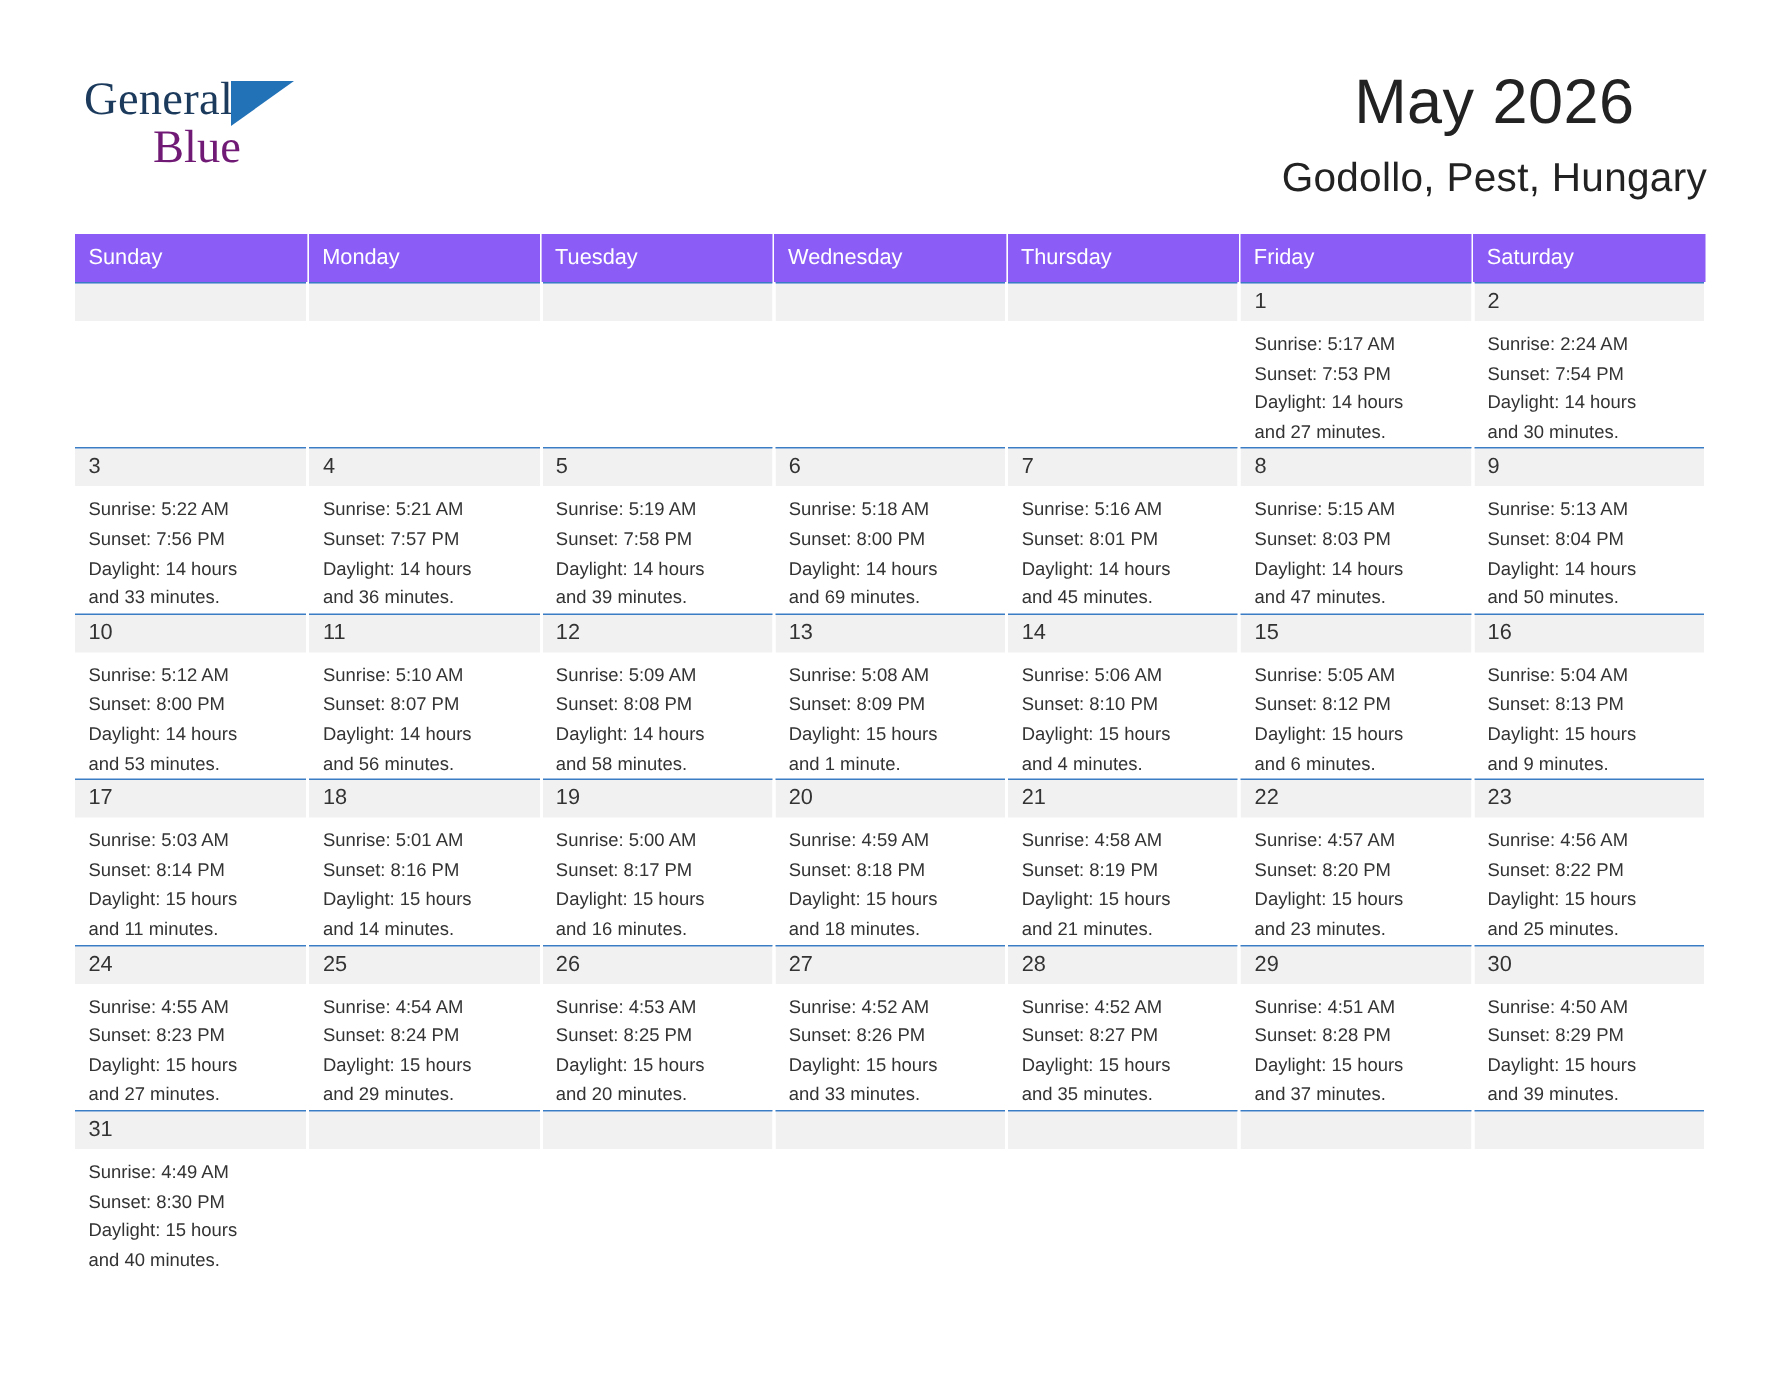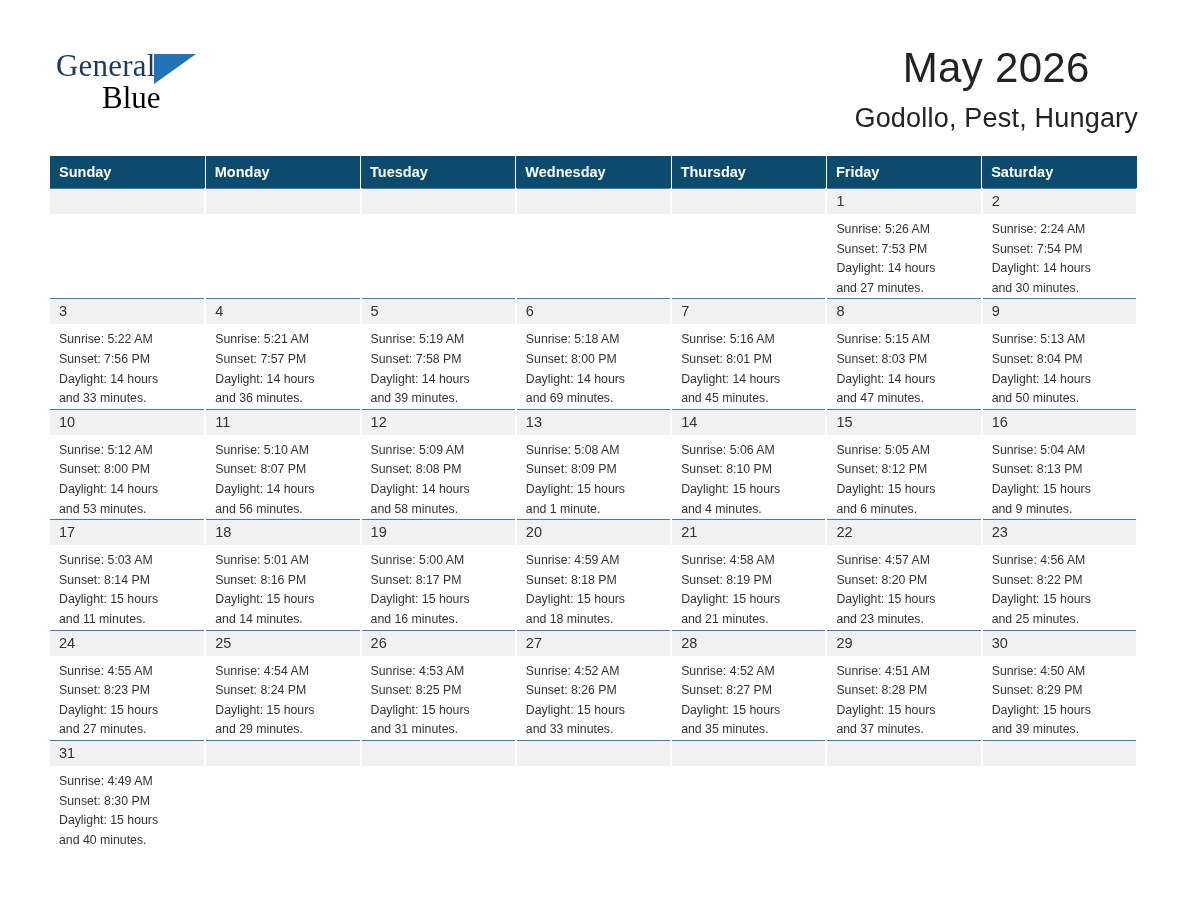--- a/index.html
+++ b/index.html
@@ -40,21 +40,21 @@
     font-size: 31px;
     letter-spacing: 0.2px;
     color: #1b3a5c;
     font-family: "Liberation Serif", serif;
   }
   .logo-blue {
     position: absolute;
     left: 52px;
     top: 36px;
     font-size: 31px;
-    color: #000000;
+    color: #701a75;
     font-family: "Liberation Serif", serif;
   }
   .logo-tri {
     position: absolute;
     left: 104px;
     top: 10px;
     width: 0;
     height: 0;
     border-left: 42px solid #2272b8;
     border-bottom: 30px solid transparent;
@@ -77,24 +77,24 @@
     letter-spacing: 0.2px;
   }
   
   .calendar {
     margin-top: 22px;
     width: 1088px;
     border-collapse: collapse;
     table-layout: fixed;
   }
   .calendar th {
-    background: #0c4a6e;
+    background: #8b5cf6;
     color: #ffffff;
     font-size: 14.5px;
-    font-weight: bold;
+    font-weight: normal;
     text-align: left;
     padding: 8px 0 8px 9px;
     border-right: 1px solid #ffffff;
     height: 16px;
   }
   .calendar th:last-child { border-right: none; }
   .calendar td {
     vertical-align: top;
     width: 155.4px;
     height: 96px;
@@ -213,21 +213,21 @@
                 <div></div>
                 <div></div>
                 <div></div>
               </div>
             </div>
           </td>
           <td>
             <div class="cell-inner">
               <span class="daynum">1</span>
               <div class="info">
-                <div>Sunrise: 5:26 AM</div>
+                <div>Sunrise: 5:17 AM</div>
                 <div>Sunset: 7:53 PM</div>
                 <div>Daylight: 14 hours</div>
                 <div>and 27 minutes.</div>
               </div>
             </div>
           </td>
           <td>
             <div class="cell-inner">
               <span class="daynum">2</span>
               <div class="info">
@@ -499,21 +499,21 @@
               </div>
             </div>
           </td>
           <td>
             <div class="cell-inner">
               <span class="daynum">26</span>
               <div class="info">
                 <div>Sunrise: 4:53 AM</div>
                 <div>Sunset: 8:25 PM</div>
                 <div>Daylight: 15 hours</div>
-                <div>and 31 minutes.</div>
+                <div>and 20 minutes.</div>
               </div>
             </div>
           </td>
           <td>
             <div class="cell-inner">
               <span class="daynum">27</span>
               <div class="info">
                 <div>Sunrise: 4:52 AM</div>
                 <div>Sunset: 8:26 PM</div>
                 <div>Daylight: 15 hours</div>

